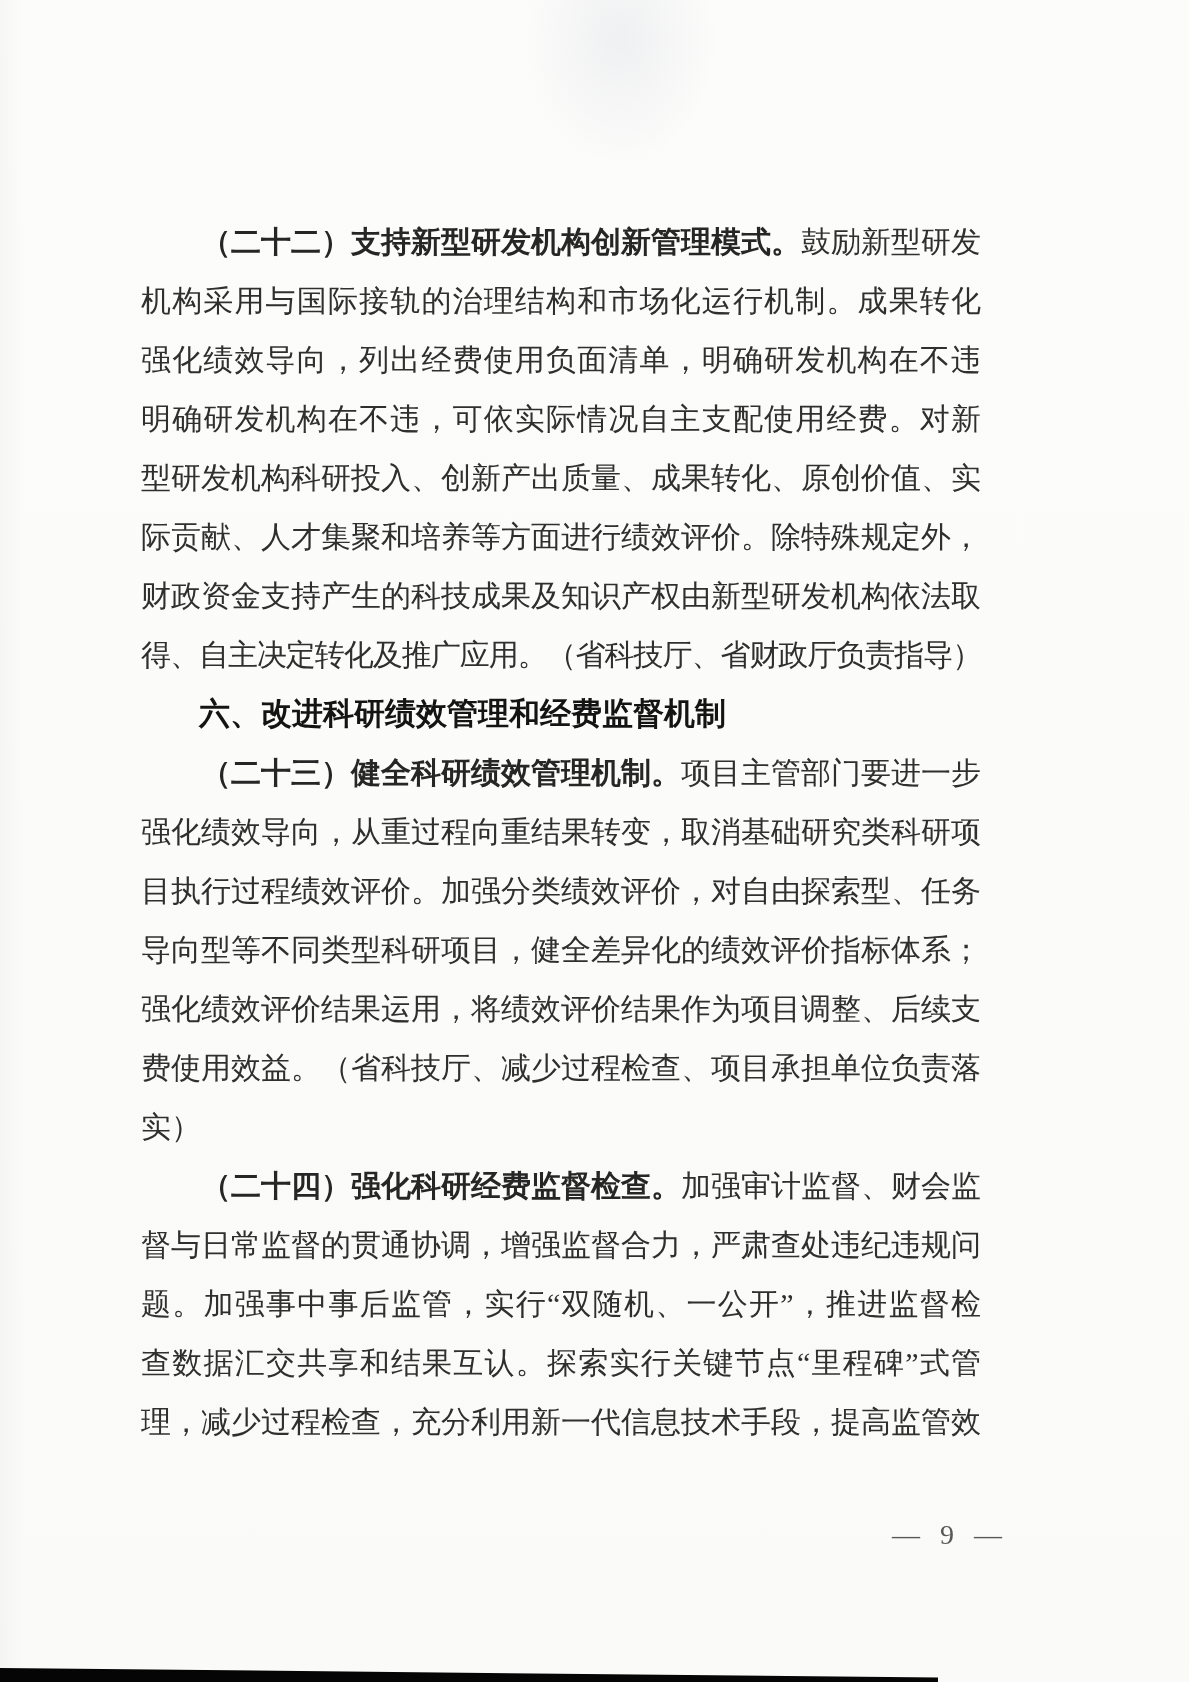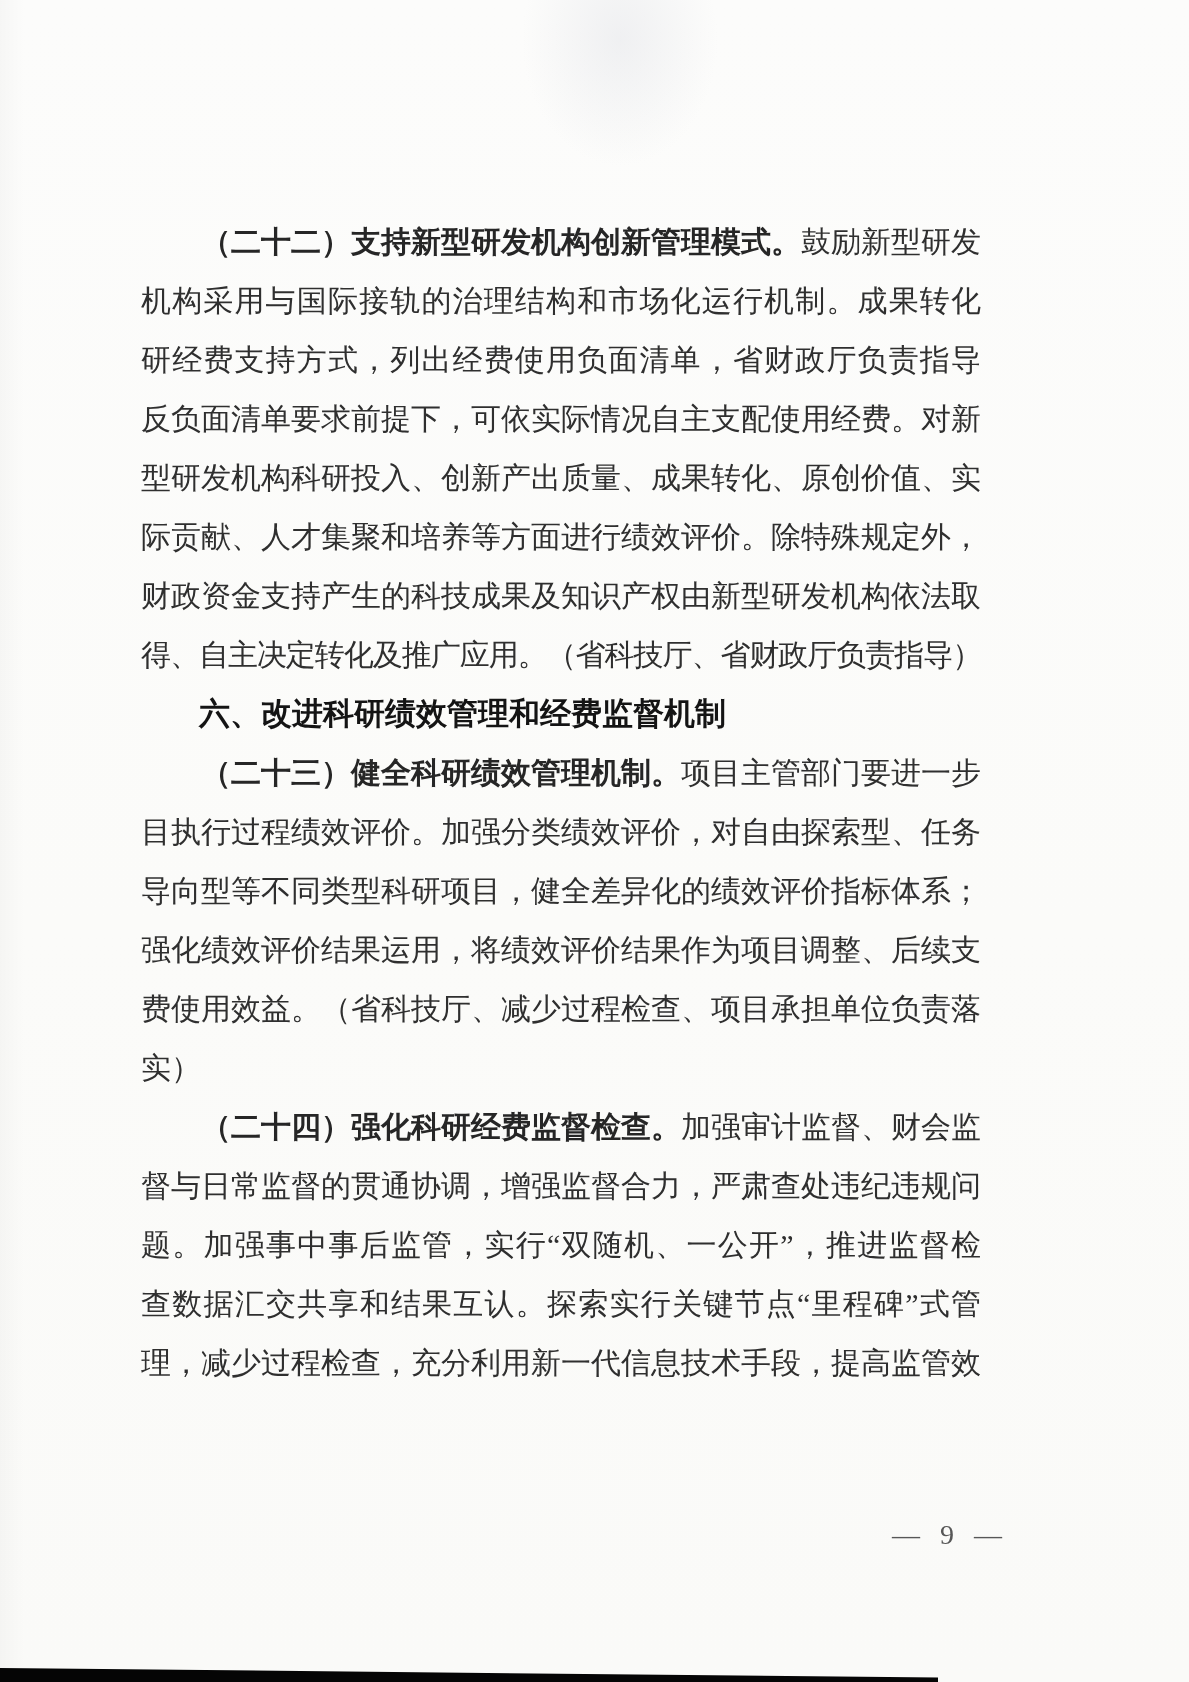--- a/index.html
+++ b/index.html
@@ -68,30 +68,31 @@
 </style>
 </head>
 <body>
 
 <div class="page">
 
   <div class="doc">
 
     <div class="line indent"><span class="lead">（二十二）支持新型研发机构创新管理模式。</span><span>鼓励新型研发</span></div>
     <div class="line"><span>机构采用与国际接轨的治理结构和市场化运行机制。成果转化</span></div>
-    <div class="line"><span>研经费支持方式，列出经费使用负面清单，省财政厅负责指导</span></div>
-    <div class="line"><span>反负面清单要求前提下，可依实际情况自主支配使用经费。对新</span></div>
+    <div class="line"><span>强化绩效导向，列出经费使用负面清单，明确研发机构在不违</span></div>
+    <div class="line"><span>明确研发机构在不违，可依实际情况自主支配使用经费。对新</span></div>
     <div class="line"><span>型研发机构科研投入、创新产出质量、成果转化、原创价值、实</span></div>
     <div class="line"><span>际贡献、人才集聚和培养等方面进行绩效评价。除特殊规定外，</span></div>
     <div class="line"><span>财政资金支持产生的科技成果及知识产权由新型研发机构依法取</span></div>
     <div class="line tight"><span>得、自主决定转化及推广应用。（省科技厅、省财政厅负责指导）</span></div>
 
     <div class="line heading"><span>六、改进科研绩效管理和经费监督机制</span></div>
 
     <div class="line indent"><span class="lead">（二十三）健全科研绩效管理机制。</span><span>项目主管部门要进一步</span></div>
+    <div class="line"><span>强化绩效导向，从重过程向重结果转变，取消基础研究类科研项</span></div>
     <div class="line"><span>目执行过程绩效评价。加强分类绩效评价，对自由探索型、任务</span></div>
     <div class="line"><span>导向型等不同类型科研项目，健全差异化的绩效评价指标体系；</span></div>
     <div class="line"><span>强化绩效评价结果运用，将绩效评价结果作为项目调整、后续支</span></div>
     <div class="line"><span>费使用效益。（省科技厅、减少过程检查、项目承担单位负责落</span></div>
     <div class="line short"><span>实）</span></div>
 
     <div class="line indent"><span class="lead">（二十四）强化科研经费监督检查。</span><span>加强审计监督、财会监</span></div>
     <div class="line"><span>督与日常监督的贯通协调，增强监督合力，严肃查处违纪违规问</span></div>
     <div class="line"><span>题。加强事中事后监管，实行“双随机、一公开”，推进监督检</span></div>
     <div class="line"><span>查数据汇交共享和结果互认。探索实行关键节点“里程碑”式管</span></div>

